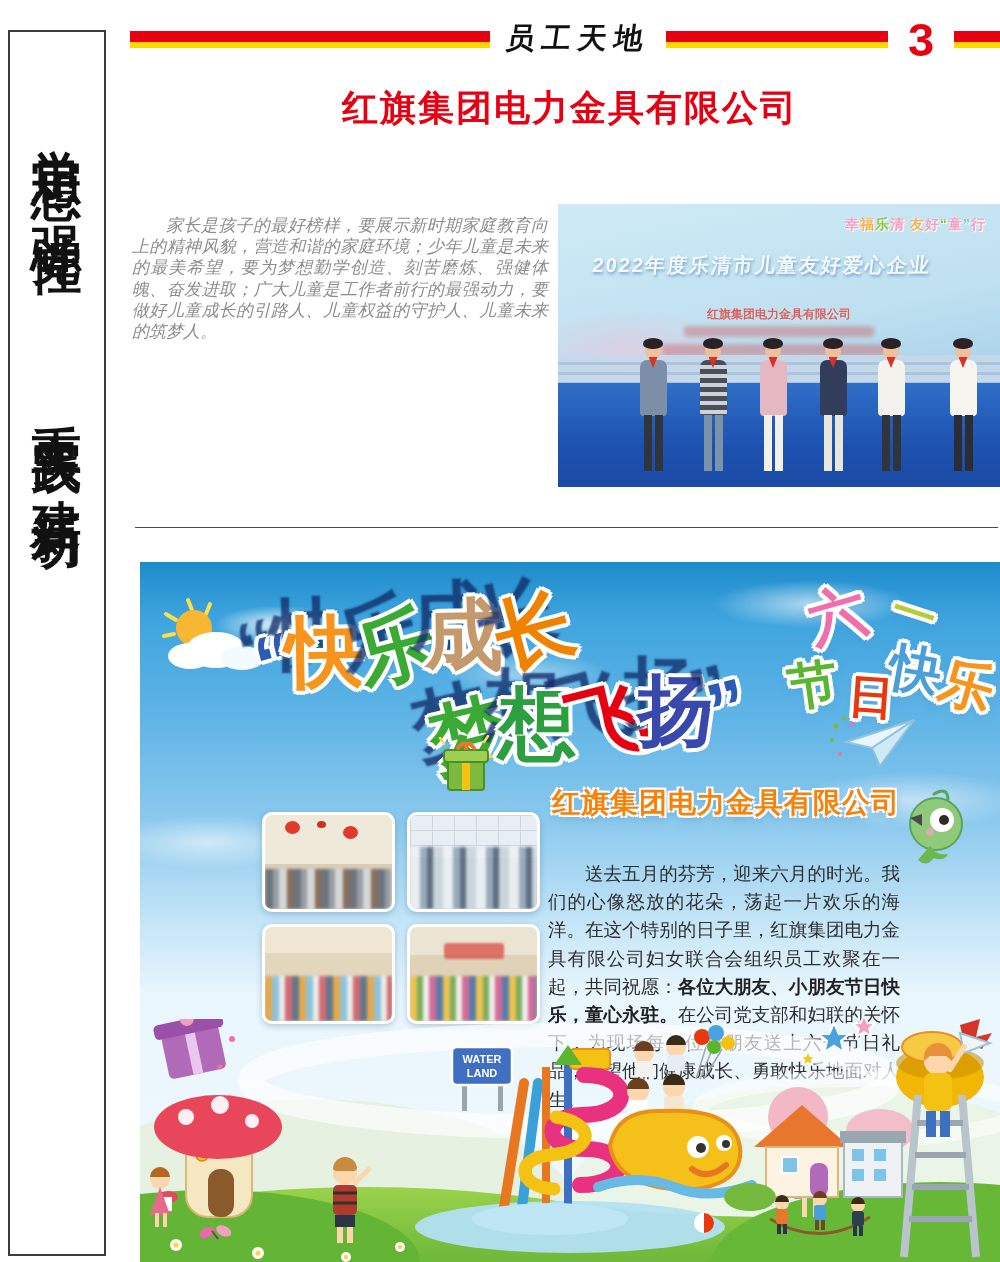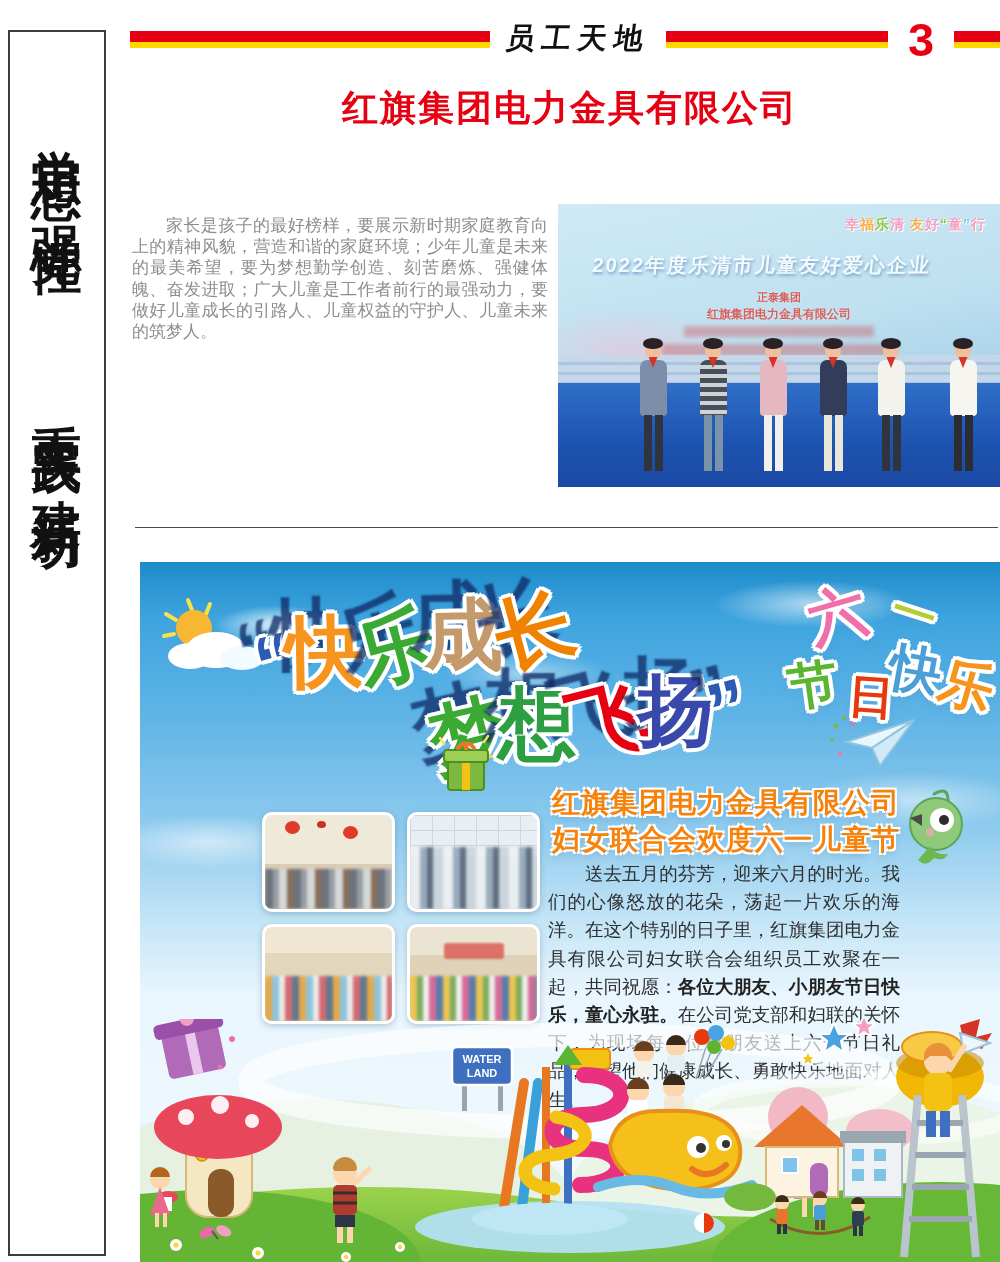--- a/index.html
+++ b/index.html
@@ -26,21 +26,21 @@
   
   .art-title{position:absolute;left:140px;top:84px;width:860px;text-align:center;color:#e60012;
              font-weight:900;font-size:36px;line-height:47px;letter-spacing:2px;}
 
   
   .cols{position:absolute;left:132px;top:198px;width:868px;height:296px;}
   .textcol{position:absolute;left:0;top:4px;width:416px;}
   .textcol p.lead{margin:0;font-size:19px;line-height:23.6px;font-weight:700;color:#1b1b1b;
                   text-indent:2em;text-align:justify;}
   .textcol p.light{margin:13px 0 0;font-family:"Liberation Serif","DejaVu Serif",serif;
-                   font-size:17px;line-height:21.2px;color:#8d8d8d;text-indent:2em;text-align:justify;}
+                   font-size:17px;line-height:21.2px;color:#8d8d8d;text-indent:2em;text-align:justify;font-style:italic;}
 
   
   .stage{position:absolute;left:426px;top:6px;width:442px;height:283px;overflow:hidden;
          background:linear-gradient(168deg,#cfeaf6 0%,#bfe0f0 45%,#a9d2ea 70%,#9cc8e4 100%);}
   .stage::before{content:'';position:absolute;left:-30px;bottom:90px;width:200px;height:90px;
          background:radial-gradient(closest-side,rgba(242,190,215,.55),rgba(242,190,215,0));}
   .stage .tagline{position:absolute;right:14px;top:12px;font-size:14px;font-weight:800;letter-spacing:1px;
          text-shadow:0 0 2px #fff,1px 1px 0 #fff;}
   .stage .banner{position:absolute;left:6%;top:48px;width:80%;text-align:center;color:#f4fbff;
          font-size:20px;font-weight:800;letter-spacing:2px;transform:skewX(-6deg);
@@ -156,21 +156,20 @@
   </div>
 
   <div class="cols">
     <div class="textcol">
       <p class="light">家长是孩子的最好榜样，要展示新时期家庭教育向上的精神风貌，营造和谐的家庭环境；少年儿童是未来的最美希望，要为梦想勤学创造、刻苦磨炼、强健体魄、奋发进取；广大儿童是工作者前行的最强动力，要做好儿童成长的引路人、儿童权益的守护人、儿童未来的筑梦人。</p>
     </div>
 
     <div class="stage">
       <div class="tagline"><span style="color: rgb(242, 160, 192);">幸</span><span style="color: rgb(247, 176, 77);">福</span><span style="color: rgb(140, 198, 63);">乐</span><span style="color: rgb(242, 160, 192);">清</span><span style="color: rgb(126, 200, 227);"> </span><span style="color: rgb(247, 176, 77);">友</span><span style="color: rgb(242, 160, 192);">好</span><span style="color: rgb(140, 198, 63);">“</span><span style="color: rgb(242, 160, 192);">童</span><span style="color: rgb(126, 200, 227);">”</span><span style="color: rgb(242, 160, 192);">行</span></div>
       <div class="banner">2022年度乐清市儿童友好爱心企业</div>
-      <div class="ln ln1">正泰集团</div>
       <div class="ln ln2">红旗集团电力金具有限公司</div>
       <div class="blur1"></div>
       <div class="blur2"></div>
       <div class="steps"></div>
       <div class="floor"></div>
       <div class="person" style="left:78px;--shirt:#7d8fa8;--pants:#30343c">
           <div class="head"></div>
           <div class="scarf"></div>
           <div class="torso"></div>
           <div class="legs"></div>
@@ -266,21 +265,20 @@
 
     <div class="pgrid">
       <div class="pg pg1"></div>
       <div class="pg pg2"></div>
       <div class="pg pg3"></div>
       <div class="pg pg4"></div>
     </div>
 
     <div class="orgtitle">
       <div>红旗集团电力金具有限公司</div>
-      <div>妇女联合会欢度六一儿童节</div>
     </div>
 
     <svg class="icon" style="left:756px;top:226px" width="80" height="80" viewBox="0 0 80 80">
       <path d="M38 6 q14 -8 14 6" fill="none" stroke="#5aa55a" stroke-width="3" stroke-linecap="round"></path>
       <circle cx="40" cy="36" r="26" fill="#8fca7a" stroke="#5aa55a" stroke-width="2"></circle>
       <circle cx="46" cy="32" r="12" fill="#ffffff"></circle>
       <circle cx="48" cy="32" r="5" fill="#2c2c2c"></circle>
       <polygon points="14,30 26,26 26,38" fill="#4a4a4a"></polygon>
       <path d="M34 58 q6 10 18 8 q-4 8 -14 4 q-8 10 -16 2" fill="#6ab84f"></path>
       <circle cx="34" cy="44" r="4" fill="#f2a0c0" opacity=".8"></circle>

